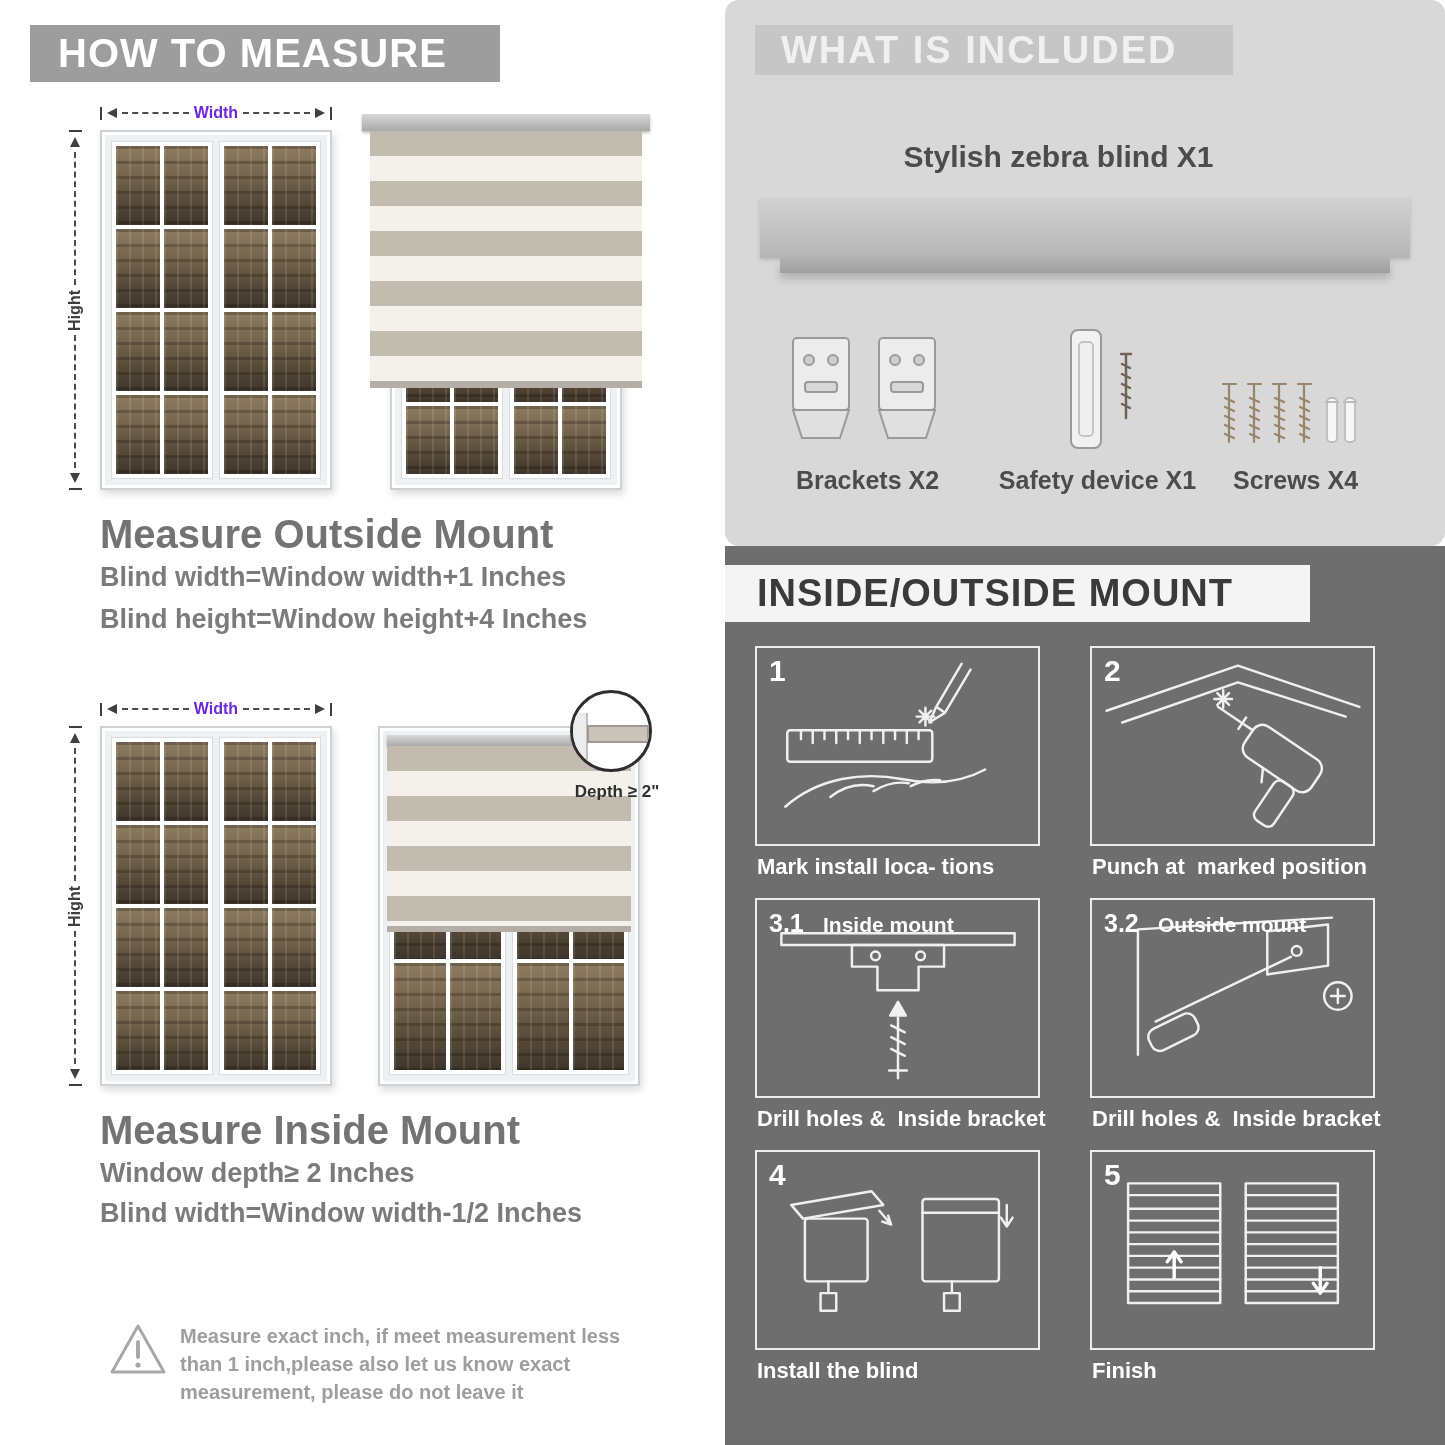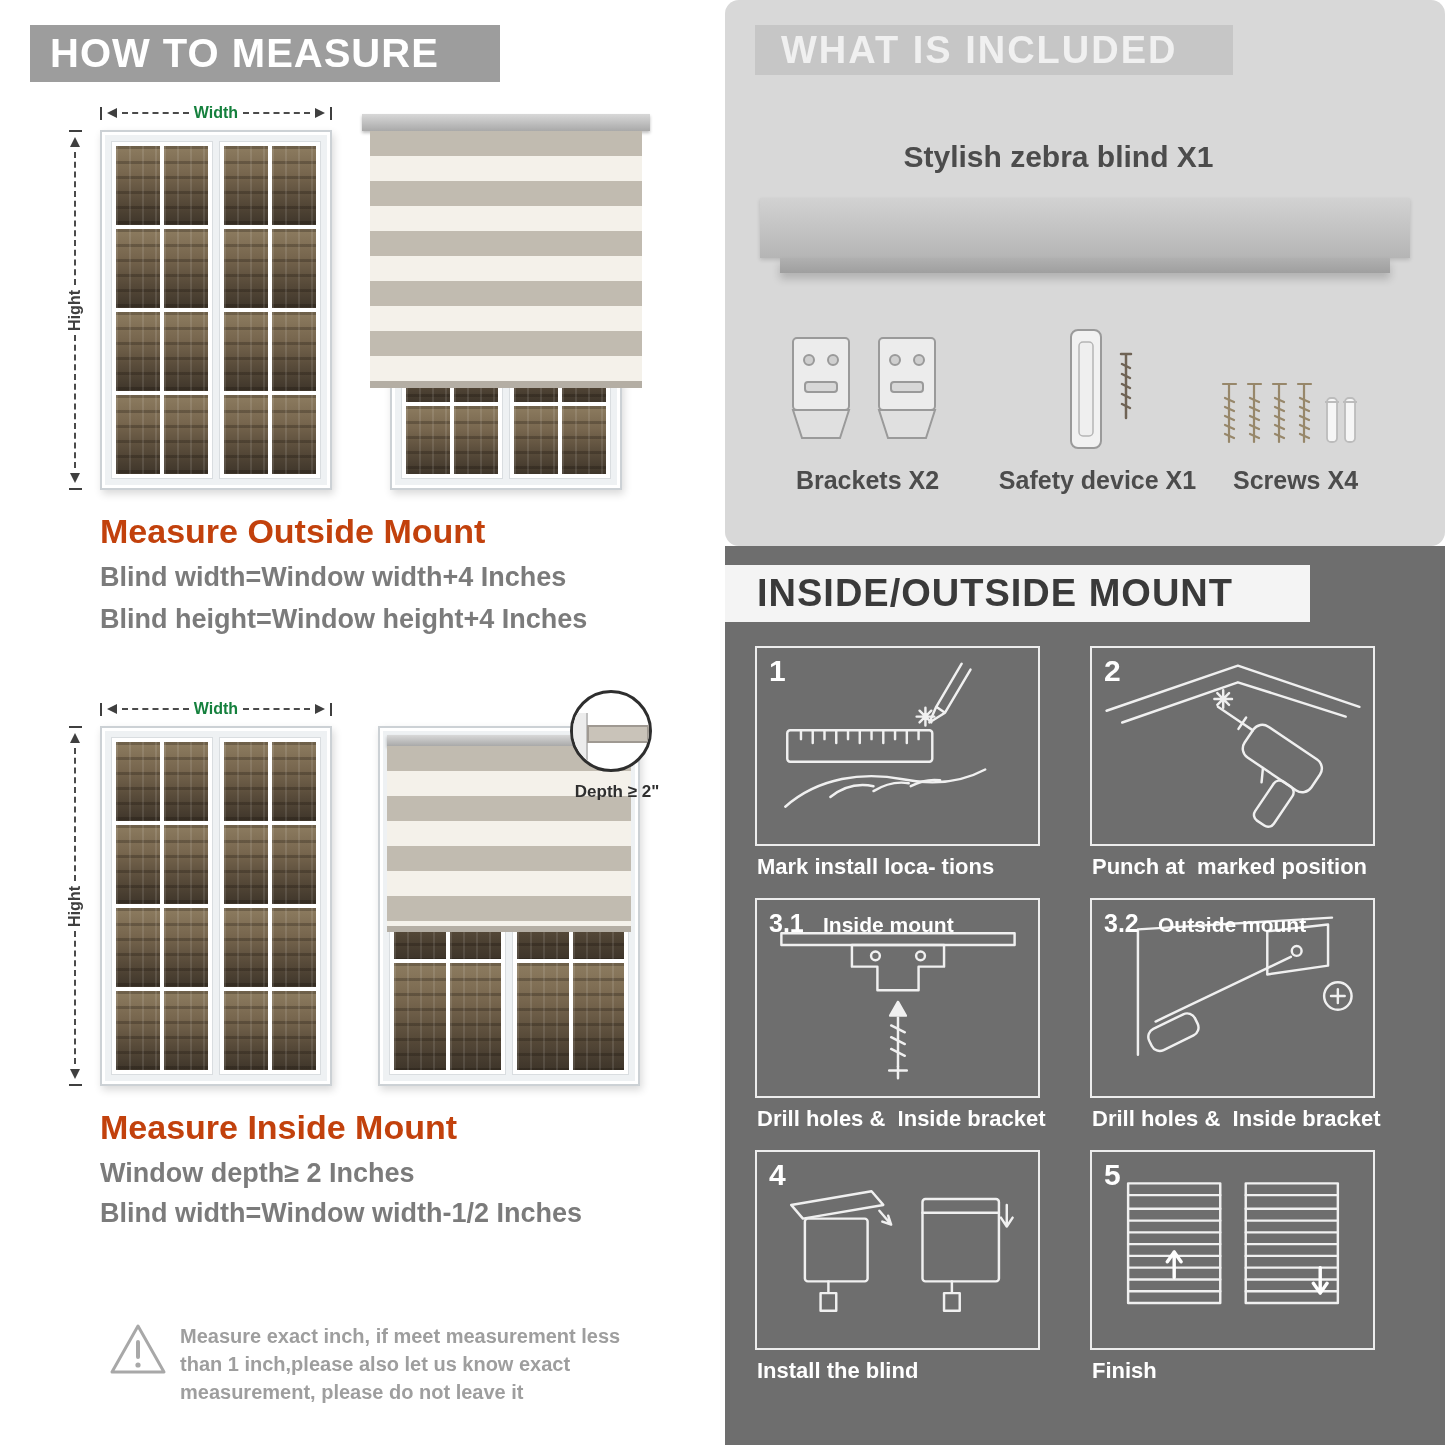--- a/index.html
+++ b/index.html
@@ -2,30 +2,30 @@
 <html><head>
 <meta charset="utf-8">
 <style>
   * { margin:0; padding:0; box-sizing:border-box; }
   body { font-family:"Liberation Sans", sans-serif; background:#fff; }
   .page { position:relative; width:1445px; height:1445px; background:#ffffff; overflow:hidden; }
   .abs { position:absolute; }
 
   
   .banner-gray { background:#9d9d9d; color:#ffffff; font-size:40px; font-weight:bold;
-                 letter-spacing:1px; display:flex; align-items:center; padding-left:20px; }
+                 letter-spacing:1px; display:flex; align-items:center; padding-left:28px; }
   .banner-light { background:#c6c6c6; color:#f0f0f0; font-size:38px; font-weight:bold;
                   letter-spacing:2px; display:flex; align-items:center; padding-left:26px; }
   .band-white { background:#f4f4f4; color:#3a3a3a; font-size:38px; font-weight:bold;
                 letter-spacing:1px; display:flex; align-items:center; padding-left:32px; }
-  .sec-title { font-size:34px; font-weight:bold; color:#c2410c; }
+  .sec-title { font-size:40px; font-weight:bold; color:#737373; }
   .formula  { font-size:27px; font-weight:bold; color:#7b7b7b; white-space:nowrap; }
 
   
-  .h-arrow { display:flex; align-items:center; gap:5px; color:#15803d;
+  .h-arrow { display:flex; align-items:center; gap:5px; color:#6d28d9;
              font-size:16px; font-weight:bold; }
   .v-arrow { display:flex; flex-direction:column; align-items:center; gap:5px;
              color:#3f3f3f; font-size:16px; font-weight:bold; }
   .h-arrow .dash { flex:1; border-top:2px dashed #4a4a4a; height:0; }
   .v-arrow .dash { flex:1; border-left:2px dashed #4a4a4a; width:0; }
   .tick-v { width:2px; height:13px; background:#3f3f3f; flex:none; }
   .tick-h { height:2px; width:13px; background:#3f3f3f; flex:none; }
   .tri { width:0; height:0; border-style:solid; flex:none; }
   .tri.l { border-width:5px 10px 5px 0; border-color:transparent #3f3f3f transparent transparent; }
   .tri.r { border-width:5px 0 5px 10px; border-color:transparent transparent transparent #3f3f3f; }
@@ -146,21 +146,21 @@
           <div class="pane"></div>
           <div class="pane"></div>
         </div>
     </div>
     <div class="abs cassette" style="left:0; top:0; width:288px; height:17px;"></div>
     <div class="abs stripes" style="left:8px; top:17px; width:272px; height:250px;"></div>
     <div class="abs bottomrail" style="left:8px; top:267px; width:272px; height:7px;"></div>
   </div>
 
   <div class="abs sec-title" style="left:100px; top:512px;">Measure Outside Mount</div>
-  <div class="abs formula" style="left:100px; top:562px;">Blind width=Window width+4 Inches</div>
+  <div class="abs formula" style="left:100px; top:562px;">Blind width=Window width+1 Inches</div>
   <div class="abs formula" style="left:100px; top:604px;">Blind height=Window height+4 Inches</div>
 
   <div class="abs h-arrow" style="left:100px; top:700px; width:232px;">
     <span class="tick-v"></span>
     <span class="tri l"></span>
     <span class="dash"></span>
     <span>Width</span>
     <span class="dash"></span>
     <span class="tri r"></span>
     <span class="tick-v"></span>

